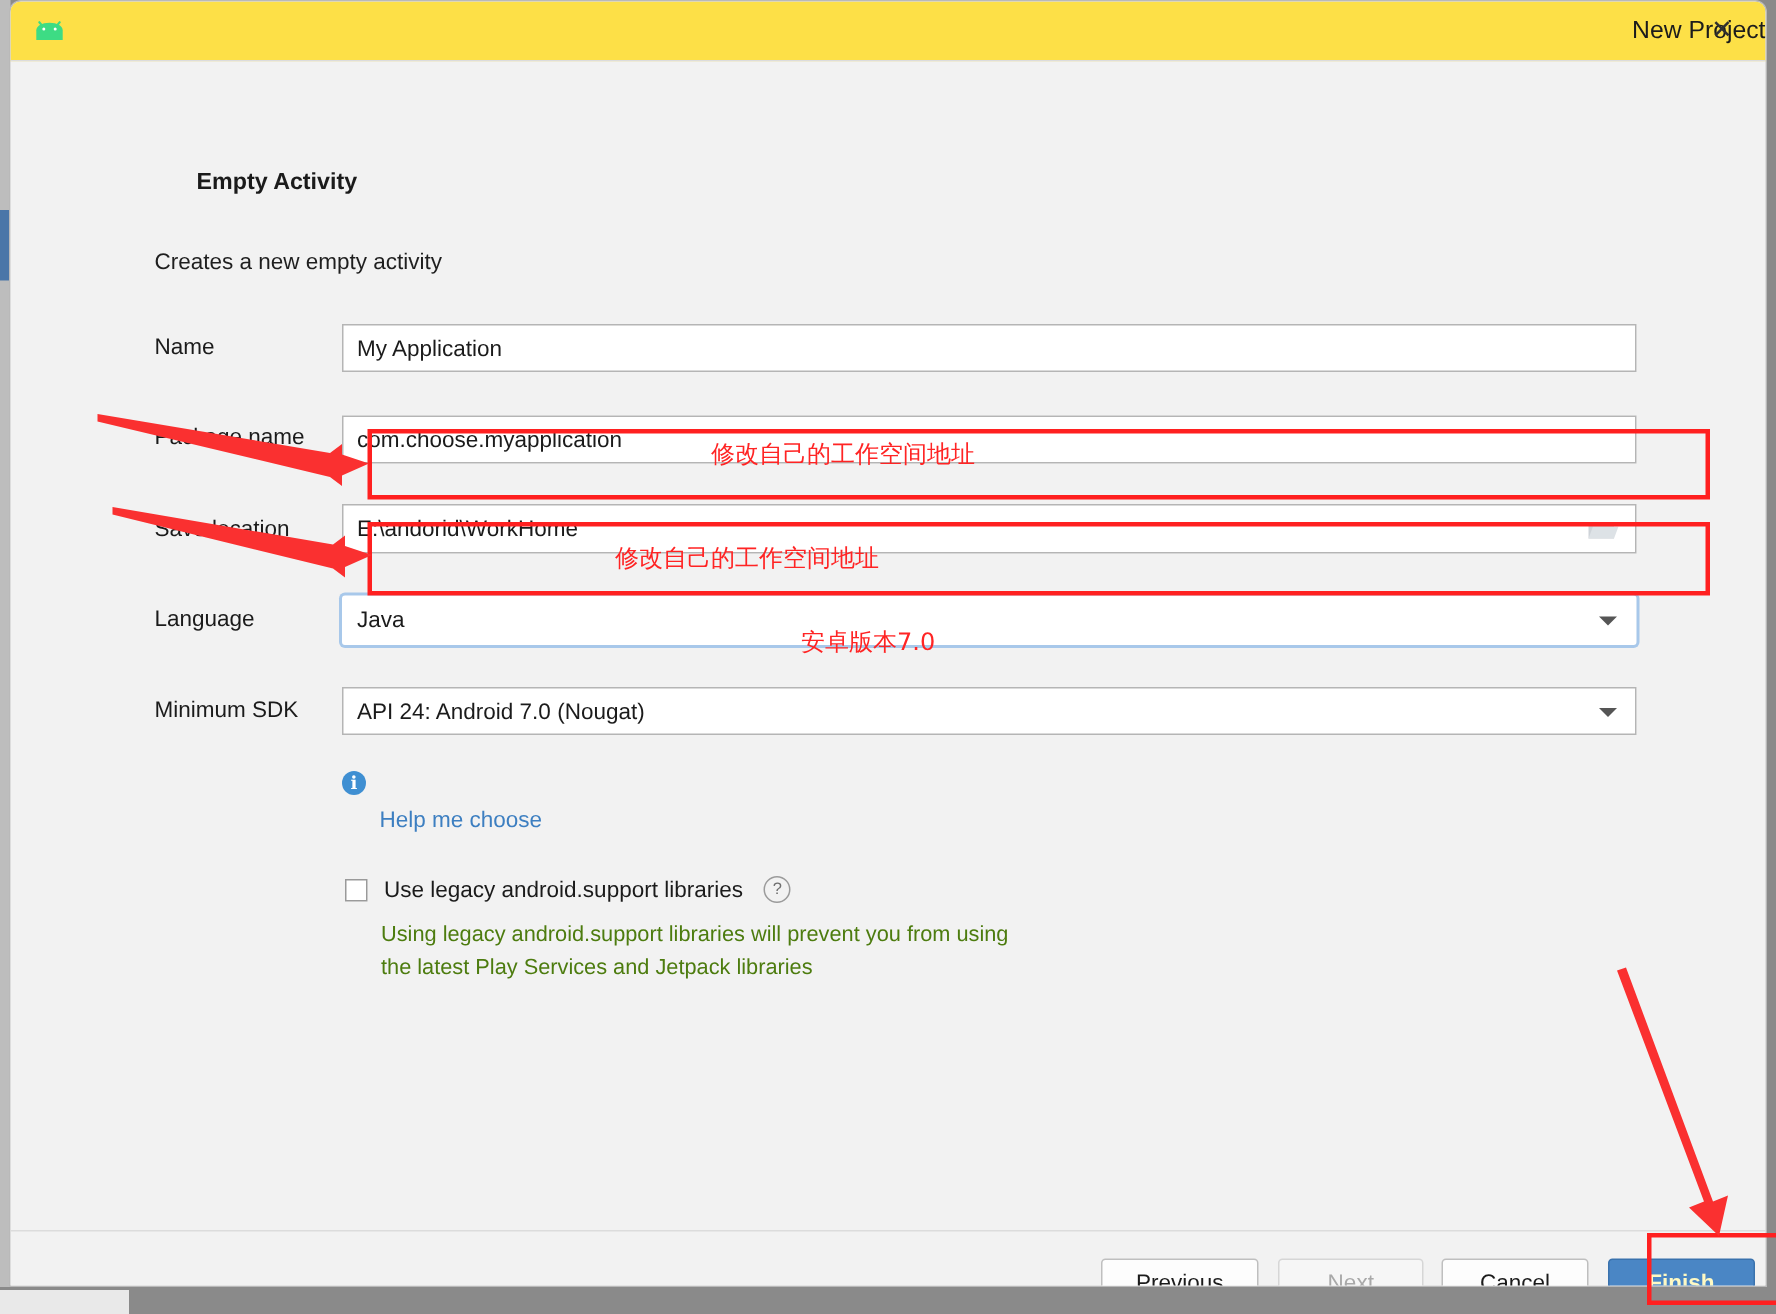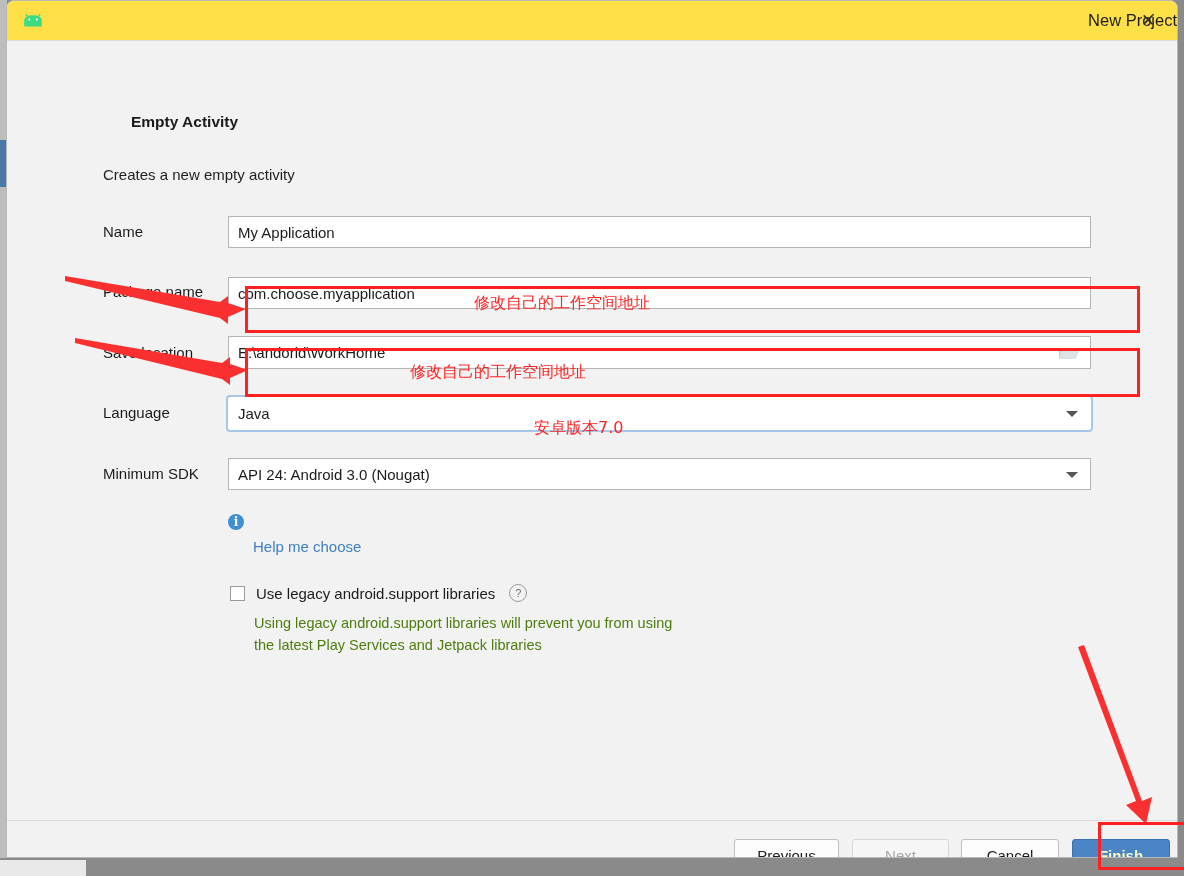--- a/index.html
+++ b/index.html
@@ -322,21 +322,21 @@
       </div>
 
       <div class="field-label" style="top:363px">Language</div>
       <div class="input-box focused" style="top:356px; height:33px">
         <span class="val">Java</span>
         <span class="combo-arrow"></span>
       </div>
 
       <div class="field-label" style="top:424px">Minimum SDK</div>
       <div class="input-box" style="top:417px; height:32px">
-        <span class="val">API 24: Android 3.0 (Nougat)</span>
+        <span class="val">API 24: Android 7.0 (Nougat)</span>
         <span class="combo-arrow"></span>
       </div>
 
       <div class="info-row">
         <span class="info-icon">i</span>
       </div>
       <div class="help-link">Help me choose</div>
 
       <div class="checkbox-row">
         <span class="checkbox"></span>

